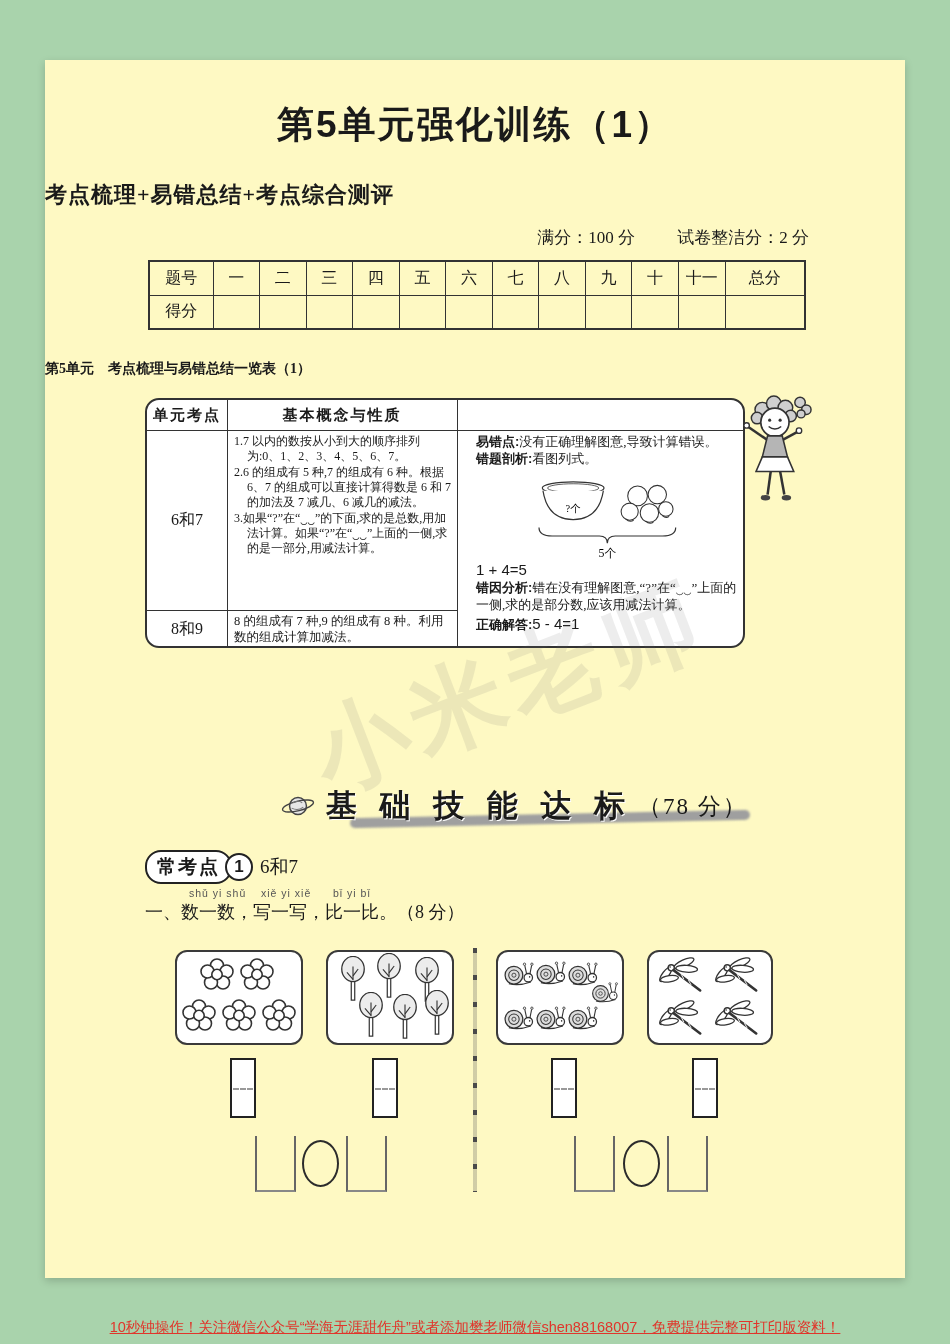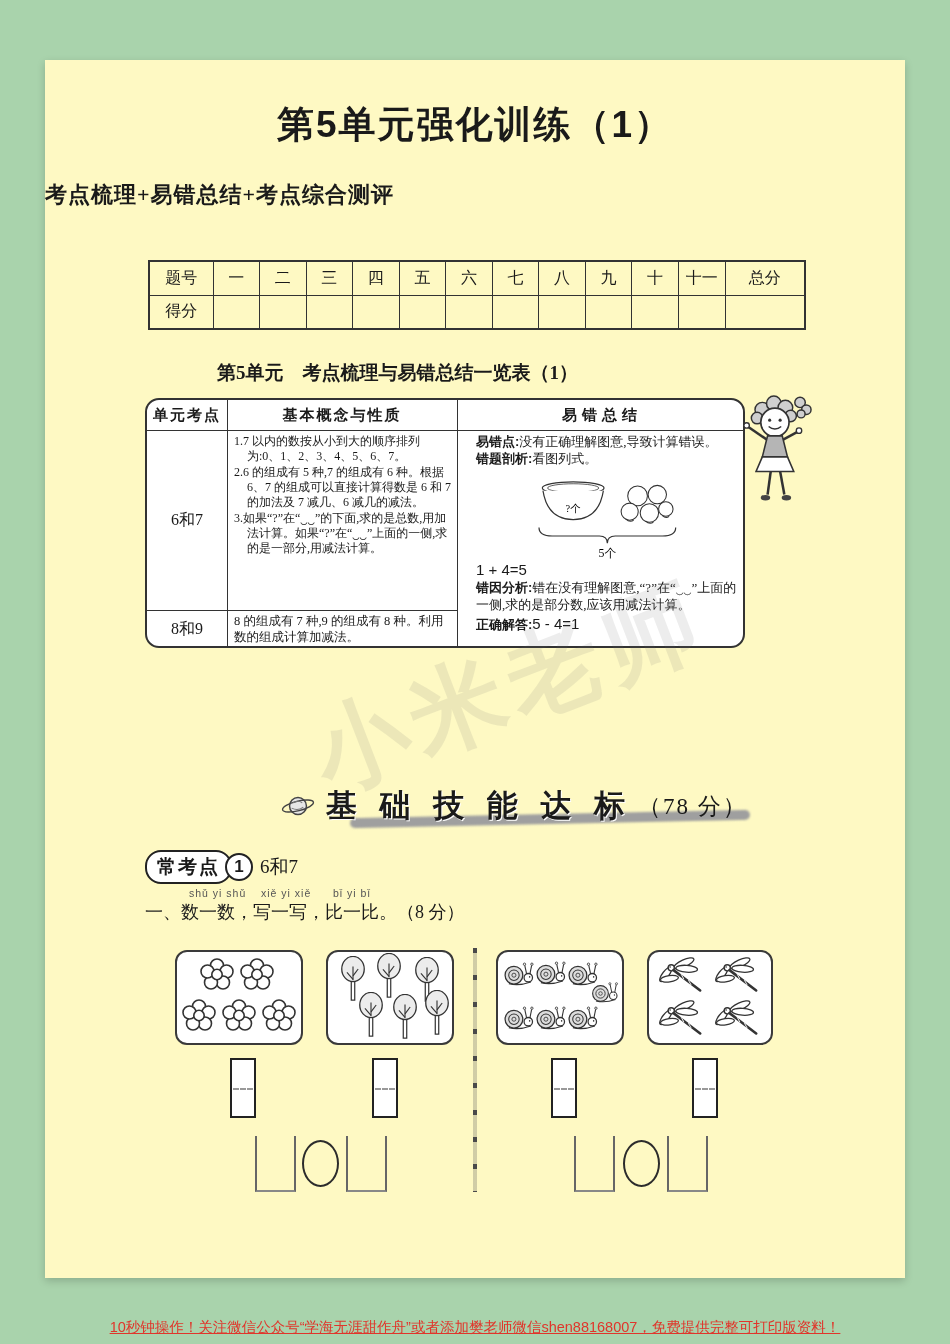--- a/index.html
+++ b/index.html
@@ -40,22 +40,22 @@
   }
   .score-table td {
     border:1.5px solid #333; text-align:center;
     font-size:16px; height:34px; font-family:"Liberation Serif", serif;
   }
   .score-table td.lbl { font-weight:normal; }
   .score-table { border:2px solid #333; }
 
   
   .sum-heading {
-    top:300px; left:0; width:82%; text-align:center;
-    font-size:19px; font-weight:bold;
+    top:300px; left:0; width:82%; text-align:left;
+    font-size:14px; font-weight:bold;
   }
 
   
   .sum-table {
     top:338px; left:100px; width:600px; height:250px;
     border:2px solid #333; border-radius:14px; background:#fff;
   }
   .vline { position:absolute; top:0; bottom:0; width:0; border-left:1.5px solid #333; }
   .hline { position:absolute; height:0; border-top:1.5px solid #333; }
   .cell  { position:absolute; overflow:hidden; }
@@ -189,20 +189,24 @@
       <line x1="24" y1="19" x2="27" y2="24.5" stroke="#fff" stroke-width="1"></line>
       <line x1="32" y1="25.5" x2="35" y2="31" stroke="#fff" stroke-width="1"></line>
     </symbol>
   </defs>
 </svg>
 
 <div class="paper">
 
   <div class="abs title">第5单元强化训练（1）</div>
   <div class="abs subtitle">考点梳理+易错总结+考点综合测评</div>
+  <div class="abs scoreline">
+    <span style="margin-left:0">满分：100 分</span>
+    <span>试卷整洁分：2 分</span>
+  </div>
 
   <table class="abs score-table">
     <colgroup>
       <col style="width:64px">
         <col>
         <col>
         <col>
         <col>
         <col>
         <col>
@@ -250,21 +254,20 @@
   <div class="abs sum-heading">第5单元　考点梳理与易错总结一览表（1）</div>
 
   <div class="abs sum-table">
     <div class="vline" style="left:80px"></div>
     <div class="vline" style="left:310px"></div>
     <div class="hline" style="top:30px; left:0; right:0"></div>
     <div class="hline" style="top:210px; left:0; width:310px"></div>
 
     <div class="cell center th" style="left:0; top:0; width:80px; height:30px">单元考点</div>
     <div class="cell center th" style="left:80px; top:0; width:230px; height:30px">基本概念与性质</div>
-    <div class="cell center th" style="left:310px; top:0; width:290px; height:30px; letter-spacing:5px">易错总结</div>
 
     <div class="cell center topic" style="left:0; top:30px; width:80px; height:180px">6和7</div>
     <div class="cell center topic" style="left:0; top:210px; width:80px; height:38px">8和9</div>
 
     <div class="cell pts" style="left:80px; top:30px; width:230px; height:180px">
       <div class="pt">1.7 以内的数按从小到大的顺序排列为:0、1、2、3、4、5、6、7。</div>
       <div class="pt">2.6 的组成有 5 种,7 的组成有 6 种。根据 6、7 的组成可以直接计算得数是 6 和 7 的加法及 7 减几、6 减几的减法。</div>
       <div class="pt">3.如果“?”在“‿‿”的下面,求的是总数,用加法计算。如果“?”在“‿‿”上面的一侧,求的是一部分,用减法计算。</div>
     </div>
     <div class="cell pts" style="left:80px; top:210px; width:230px; height:38px; font-size:12.5px">8 的组成有 7 种,9 的组成有 8 种。利用数的组成计算加减法。</div>

